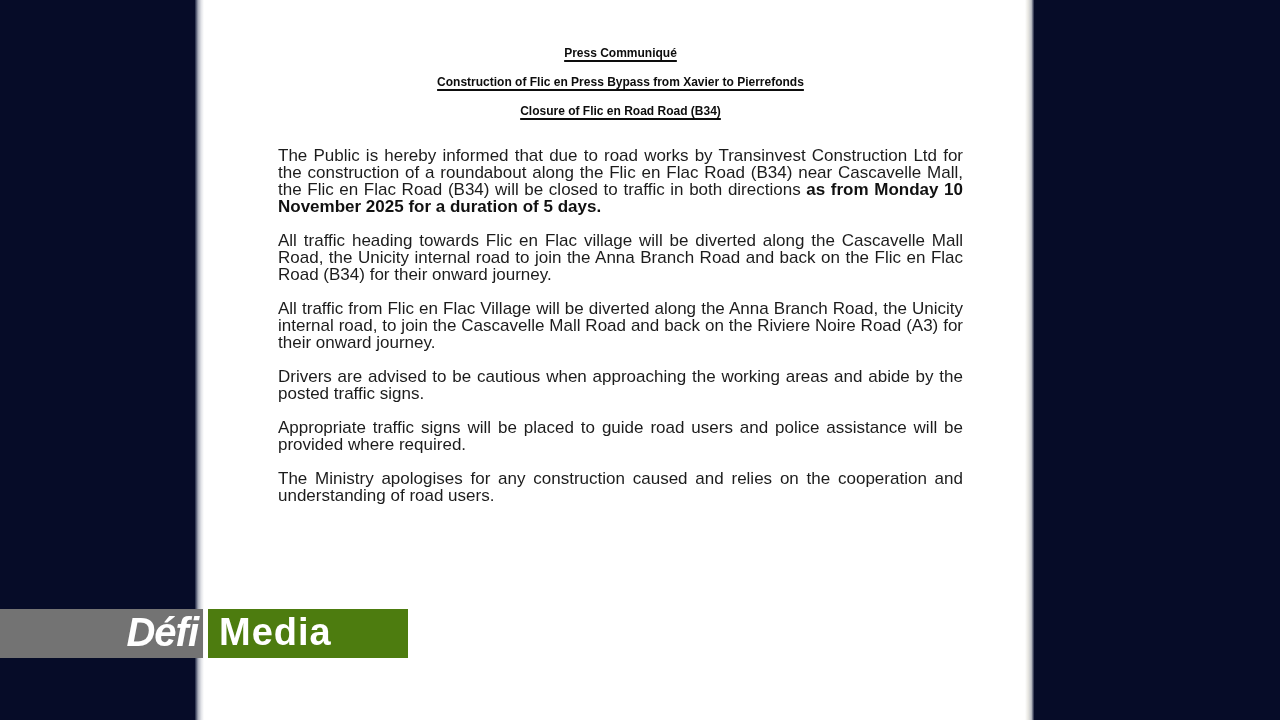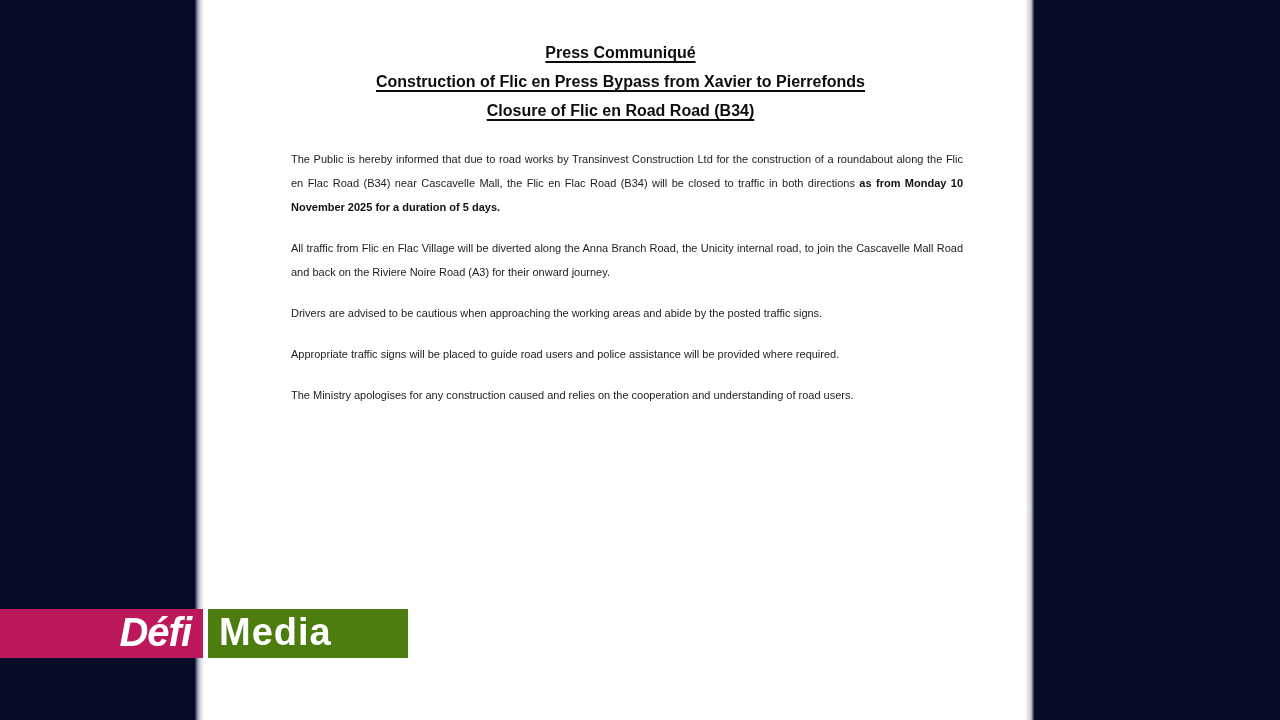--- a/index.html
+++ b/index.html
@@ -29,39 +29,38 @@
     background: linear-gradient(to right, #ffffff, #e8e7e2 35%, #c0c3c9 70%, #1d2440);
   }
 
   .doc-inner {
     padding: 44px 62px 0 74px;
     color: #1c1c1c;
   }
 
   .headings { text-align: center; }
   .doc-heading {
-    font-size: 16px;
+    font-size: 12px;
     line-height: 18px;
     font-weight: bold;
     color: #0d0d0d;
     text-decoration: underline;
     text-decoration-thickness: 1.5px;
     text-underline-offset: 3px;
     margin-bottom: 11px;
   }
   .doc-heading:last-child { margin-bottom: 0; }
 
   .body-text { margin-top: 27px; }
   .body-text p {
-    font-size: 11px;
-    line-height: 24px;
+    font-size: 17px;
+    line-height: 17px;
     text-align: justify;
     margin-bottom: 17px;
     color: #1c1c1c;
-    margin-left: 13px;
   }
   .body-text p strong { font-weight: bold; color: #111; }
 
   .signature {
     margin-top: 36px;
     text-align: right;
     font-weight: bold;
     font-size: 14.8px;
     line-height: 19.5px;
     color: #151515;
@@ -71,25 +70,25 @@
   .logo {
     position: absolute;
     left: 0; top: 609px;
     height: 49px;
     display: flex;
     z-index: 5;
   }
   .logo-defi {
     width: 203px;
     height: 49px;
-    background: #be185d;
+    background: #737373;
     display: flex;
     align-items: center;
     justify-content: flex-end;
-    padding-right: 12px;
+    padding-right: 5px;
   }
   .logo-defi span {
     color: #ffffff;
     font-weight: bold;
     font-style: italic;
     font-size: 40px;
     line-height: 1;
     letter-spacing: -1px;
     transform: translateY(-2px);
   }
@@ -124,20 +123,21 @@
     <div class="doc-inner">
 
       <div class="headings">
         <div class="doc-heading">Press Communiqué</div>
         <div class="doc-heading">Construction of Flic en Press Bypass from Xavier to Pierrefonds</div>
         <div class="doc-heading">Closure of Flic en Road Road (B34)</div>
       </div>
 
       <div class="body-text">
         <p><span>The Public is hereby informed that due to road works by Transinvest Construction Ltd for the construction of a roundabout along the Flic en Flac Road (B34) near Cascavelle Mall, the Flic en Flac Road (B34) will be closed to traffic in both directions </span><strong>as from Monday 10 November 2025 for a duration of 5 days.</strong></p>
+        <p>All traffic heading towards Flic en Flac village will be diverted along the Cascavelle Mall Road, the Unicity internal road to join the Anna Branch Road and back on the Flic en Flac Road (B34) for their onward journey.</p>
         <p>All traffic from Flic en Flac Village will be diverted along the Anna Branch Road, the Unicity internal road, to join the Cascavelle Mall Road and back on the Riviere Noire Road (A3) for their onward journey.</p>
         <p>Drivers are advised to be cautious when approaching the working areas and abide by the posted traffic signs.</p>
         <p>Appropriate traffic signs will be placed to guide road users and police assistance will be provided where required.</p>
         <p>The Ministry apologises for any construction caused and relies on the cooperation and understanding of road users.</p>
       </div>
 
 
     </div>
   </div>
 

